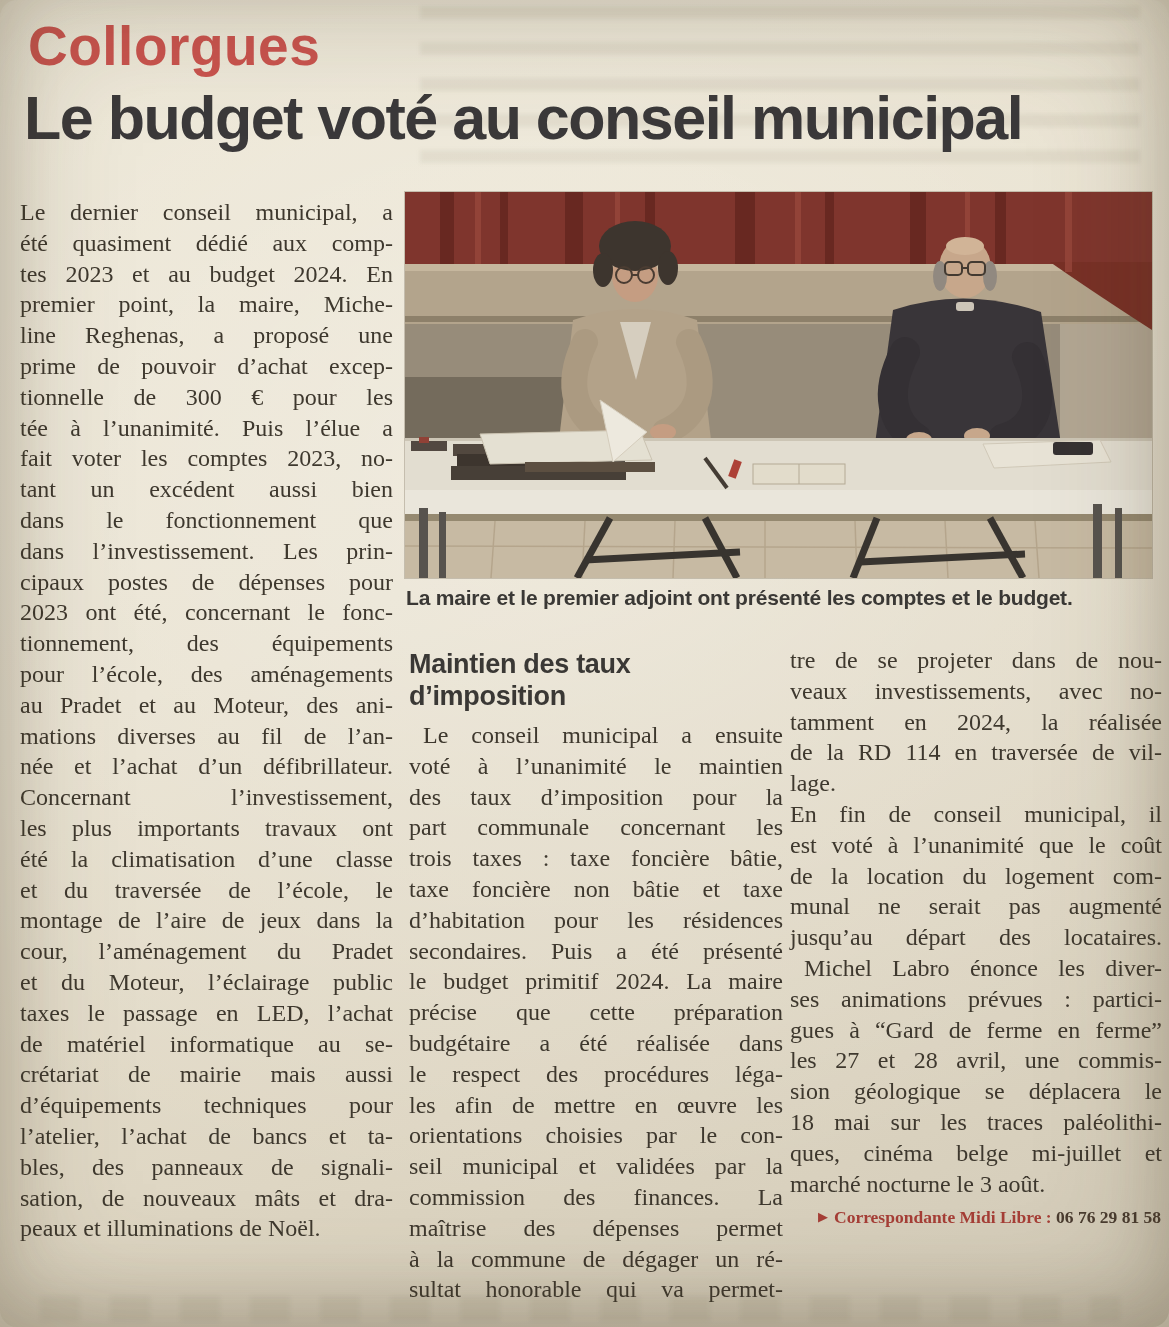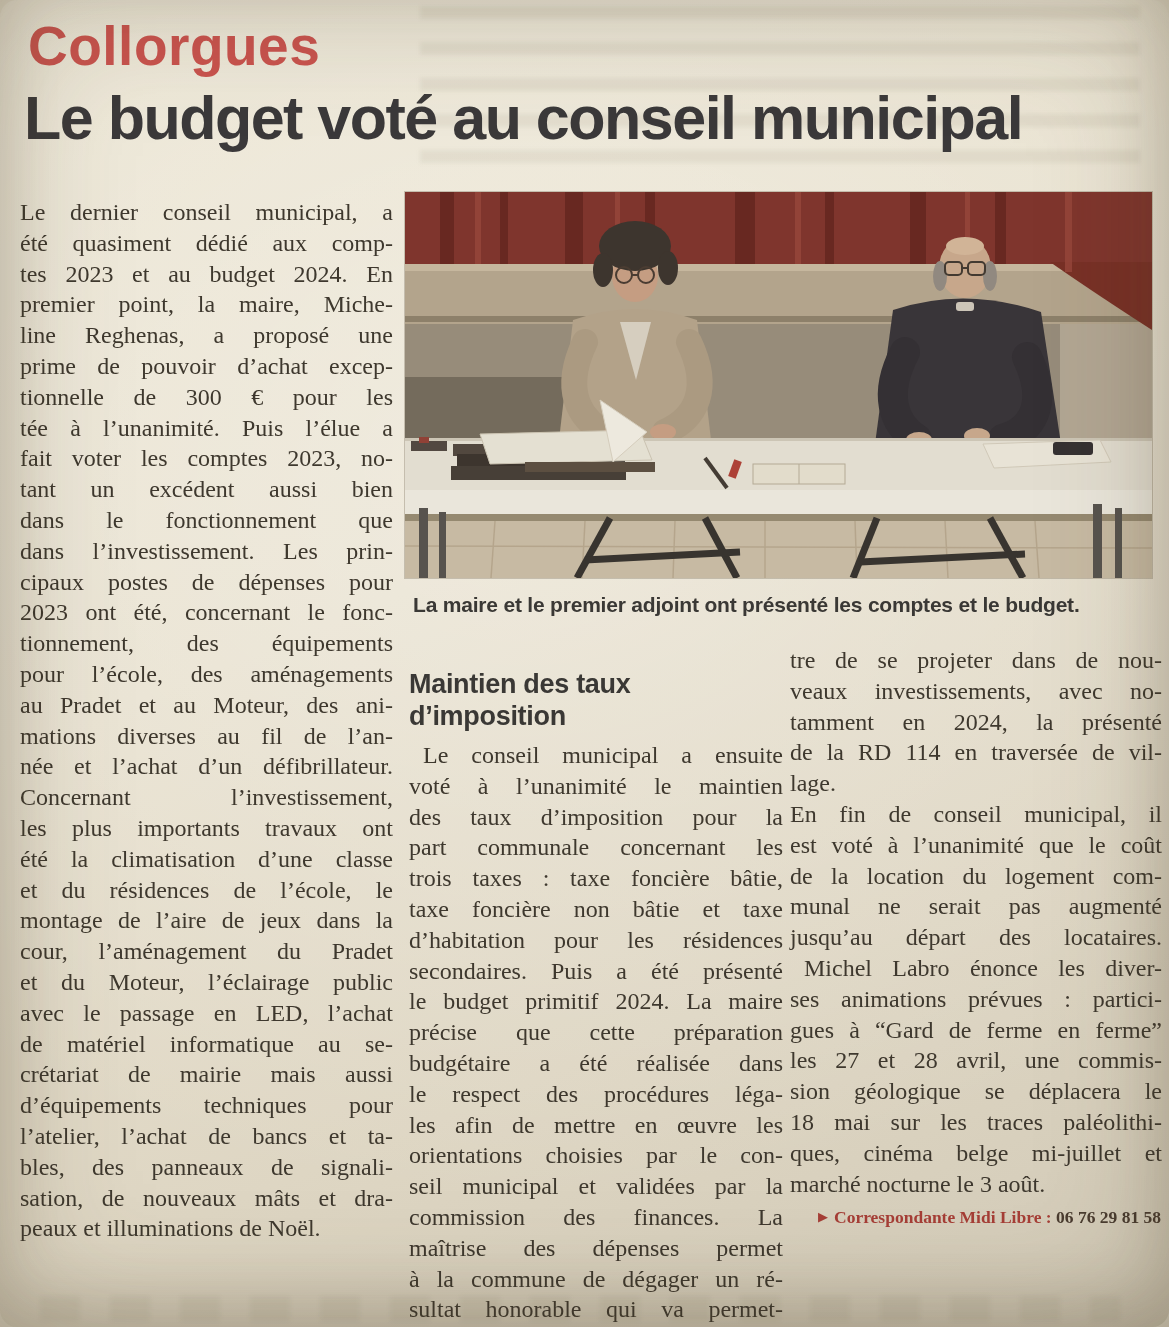--- a/index.html
+++ b/index.html
@@ -29,34 +29,34 @@
     font-family:"Liberation Sans",sans-serif;font-weight:700;
     font-size:55px;letter-spacing:0.5px;color:#ca534e;
   }
   .headline{
     position:absolute;left:24px;top:83px;margin:0;width:1140px;
     font-family:"Liberation Sans",sans-serif;font-weight:700;
     font-size:61px;letter-spacing:-1.5px;color:#3b393a;white-space:nowrap;
   }
   .col{position:absolute;}
   .col-left{left:20px;top:197px;width:373px;}
-  .col-mid{left:409px;top:668px;width:374px;}
+  .col-mid{left:409px;top:648px;width:374px;}
   .col-right{left:790px;top:645px;width:372px;}
   .line{
     margin:0;font-size:24px;line-height:30.8px;color:#3e382e;
     text-align:justify;text-align-last:justify;white-space:normal;
   }
   .line.end{text-align-last:left;}
   .line.ind{text-indent:14px;}
   .photo{
     position:absolute;left:405px;top:192px;width:747px;height:386px;margin:0;
     outline:1px solid rgba(120,108,88,.35);
   }
   .caption{
-    position:absolute;left:406px;top:585px;width:748px;margin:7px;
+    position:absolute;left:406px;top:585px;width:748px;margin:0;
     font-family:"Liberation Sans",sans-serif;font-weight:700;
     font-size:21px;line-height:26px;letter-spacing:-0.2px;color:#3a3835;
   }
   .subhead{
     margin:0 0 8px 0;
     font-family:"Liberation Sans",sans-serif;font-weight:700;
     font-size:27px;line-height:32px;letter-spacing:-0.3px;color:#3a3835;
   }
   .footer{
     margin:7px 0 0 0;font-family:"Liberation Serif",serif;font-weight:700;
@@ -92,25 +92,25 @@
       <p class="line">cipaux postes de dépenses pour</p>
       <p class="line">2023 ont été, concernant le fonc-</p>
       <p class="line">tionnement, des équipements</p>
       <p class="line">pour l’école, des aménagements</p>
       <p class="line">au Pradet et au Moteur, des ani-</p>
       <p class="line">mations diverses au fil de l’an-</p>
       <p class="line">née et l’achat d’un défibrillateur.</p>
       <p class="line">Concernant l’investissement,</p>
       <p class="line">les plus importants travaux ont</p>
       <p class="line">été la climatisation d’une classe</p>
-      <p class="line">et du résidences de l’école, le</p>
+      <p class="line">et du traversée de l’école, le</p>
       <p class="line">montage de l’aire de jeux dans la</p>
       <p class="line">cour, l’aménagement du Pradet</p>
       <p class="line">et du Moteur, l’éclairage public</p>
-      <p class="line">avec le passage en LED, l’achat</p>
+      <p class="line">taxes le passage en LED, l’achat</p>
       <p class="line">de matériel informatique au se-</p>
       <p class="line">crétariat de mairie mais aussi</p>
       <p class="line">d’équipements techniques pour</p>
       <p class="line">l’atelier, l’achat de bancs et ta-</p>
       <p class="line">bles, des panneaux de signali-</p>
       <p class="line">sation, de nouveaux mâts et dra-</p>
       <p class="line end">peaux et illuminations de Noël.</p>
     </div>
 
   <figure class="photo">
@@ -269,21 +269,21 @@
         <p class="line">maîtrise des dépenses permet</p>
         <p class="line">à la commune de dégager un ré-</p>
         <p class="line">sultat honorable qui va permet-</p>
       </div>
   </div>
 
   <div class="col col-right">
     <div>
         <p class="line">tre de se projeter dans de nou-</p>
         <p class="line">veaux investissements, avec no-</p>
-        <p class="line">tamment en 2024, la présenté</p>
+        <p class="line">tamment en 2024, la réalisée</p>
         <p class="line">de la RD 114 en traversée de vil-</p>
         <p class="line end">lage.</p>
         <p class="line">En fin de conseil municipal, il</p>
         <p class="line">est voté à l’unanimité que le coût</p>
         <p class="line">de la location du logement com-</p>
         <p class="line">munal ne serait pas augmenté</p>
         <p class="line">jusqu’au départ des locataires.</p>
         <p class="line ind">Michel Labro énonce les diver-</p>
         <p class="line">ses animations prévues : partici-</p>
         <p class="line">gues à “Gard de ferme en ferme”</p>

